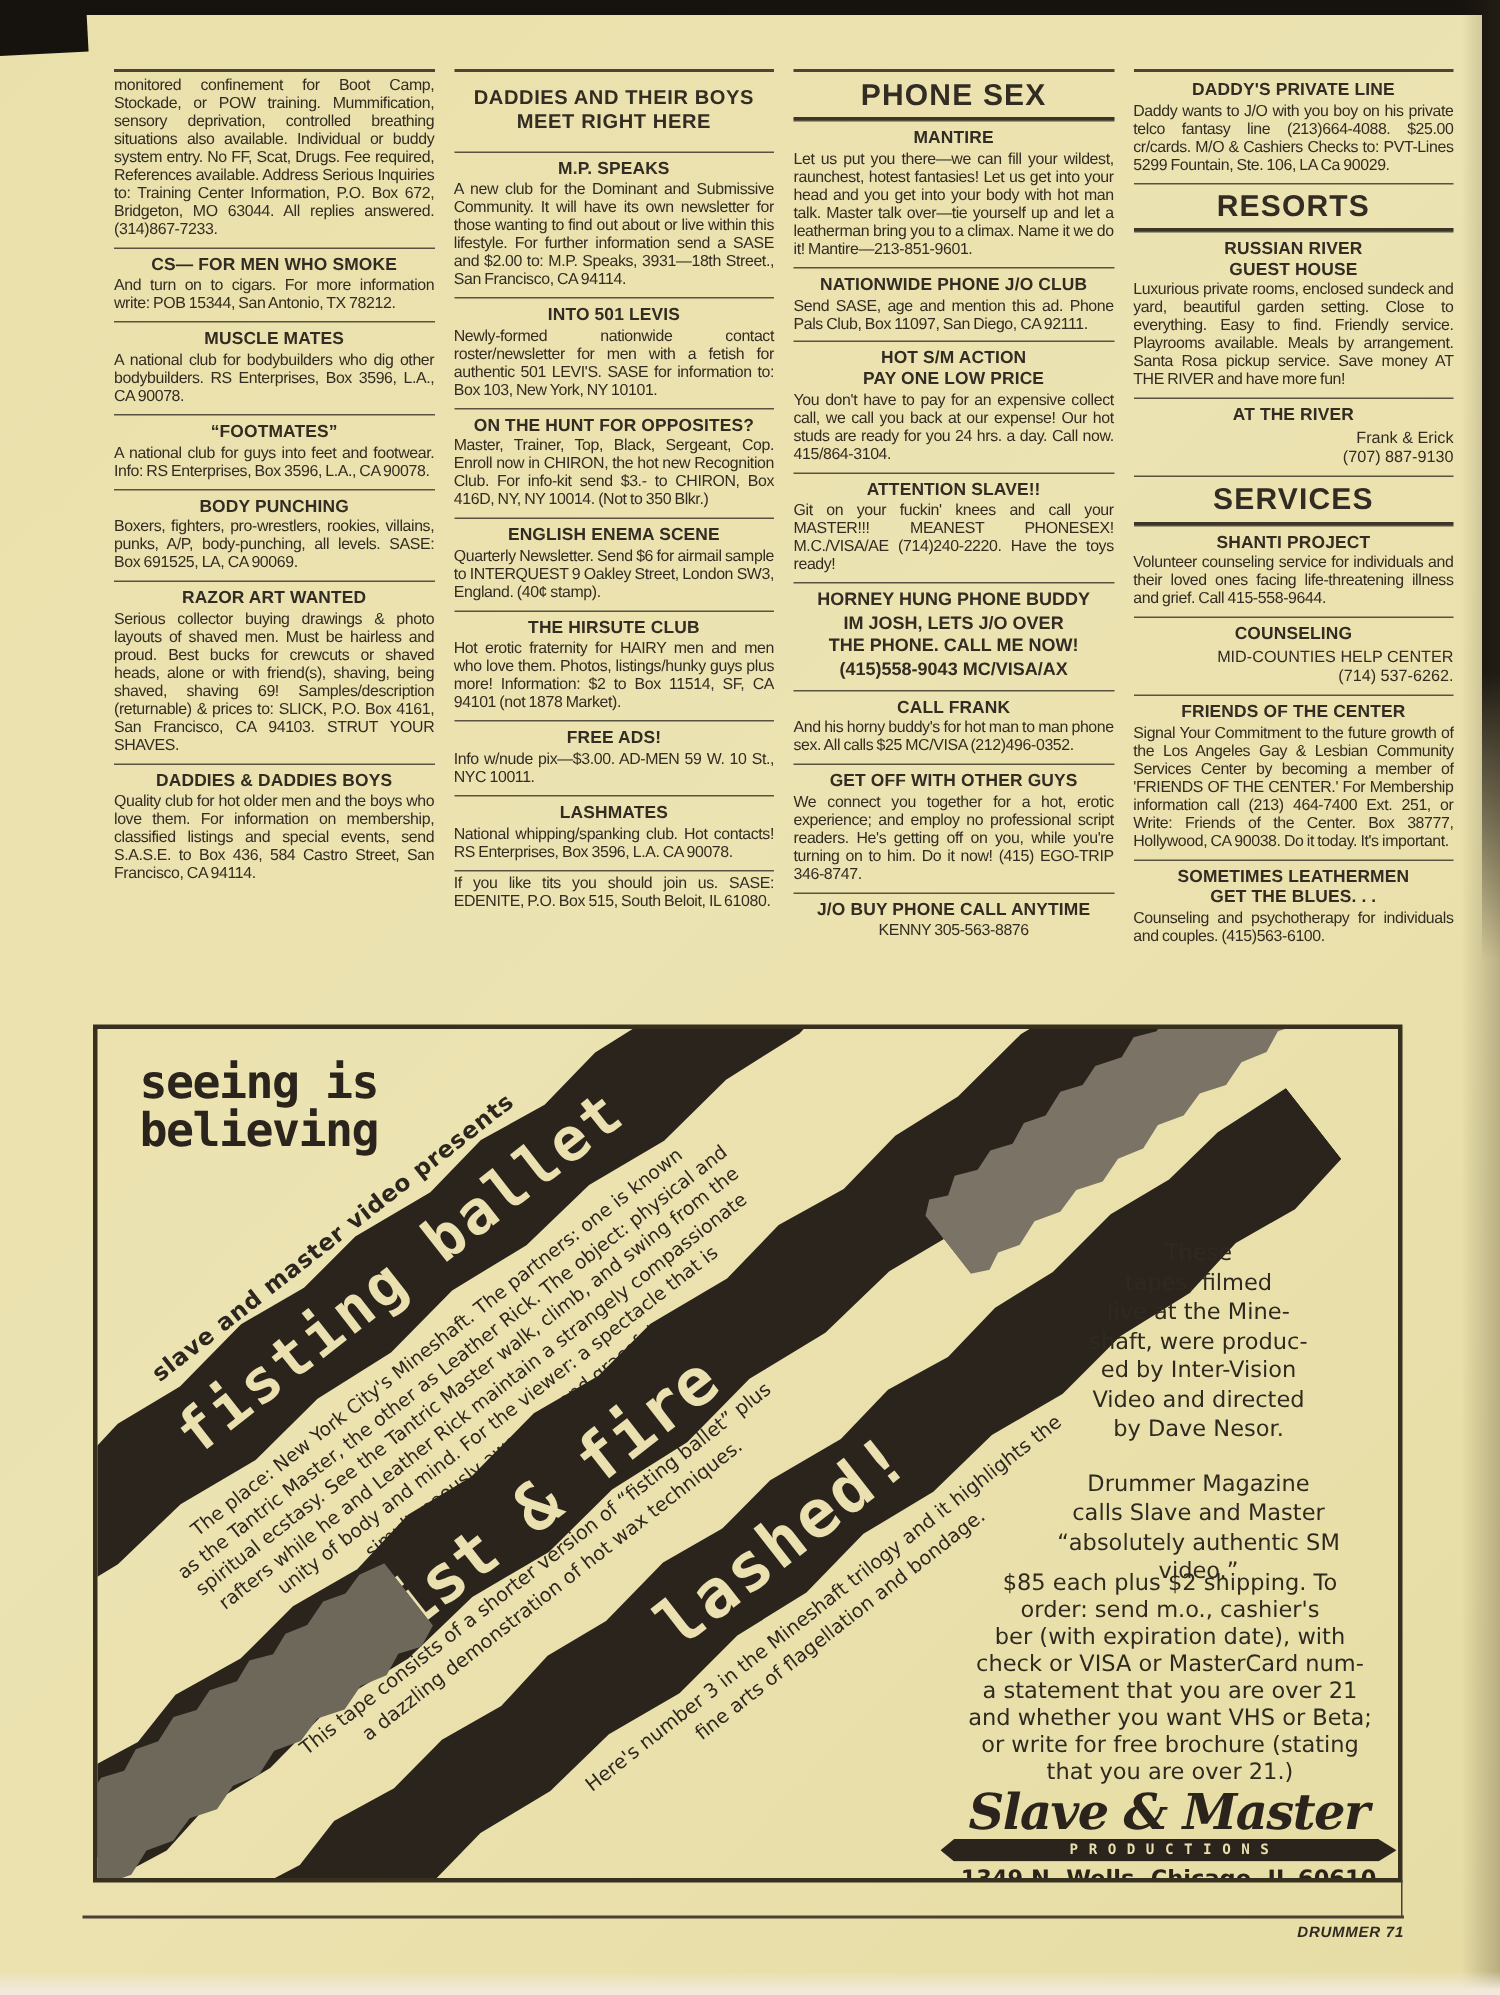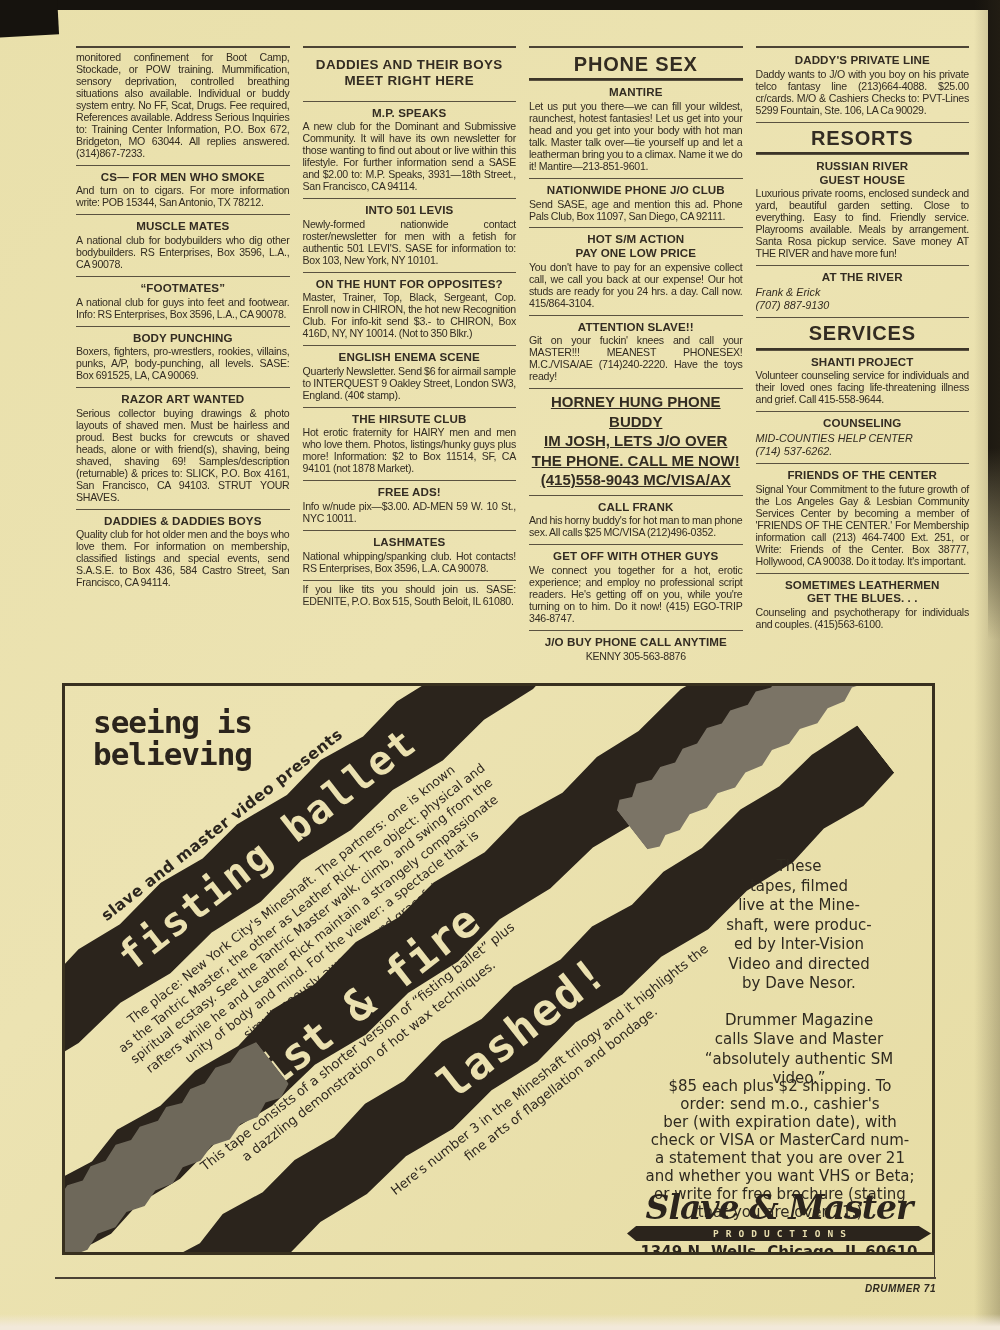--- a/index.html
+++ b/index.html
@@ -20,22 +20,22 @@
   #columns{position:absolute;left:76px;top:46px;width:893px;display:flex;gap:13px;}
   .column{flex:1 1 0;border-top:2px solid #4c4435;padding-top:1px;min-width:0;}
   .block{border-top:1px solid #5a5240;padding:3px 0 5px;}
   .block.first{border-top:none;}
   .ad-title{font-weight:bold;text-align:center;font-size:11.6px;line-height:1.18;margin:1px 0 2px;letter-spacing:.1px;}
   .ad-title-big{font-size:13.4px;letter-spacing:.4px;padding:4px 0 5px;}
   .section-head{font-size:20px;font-weight:bold;text-align:center;letter-spacing:.8px;line-height:1.12;padding:1px 0 3px;}
   .section-block{padding-bottom:0;border-bottom:2.5px solid #3c3528;margin-bottom:0;}
   .ad-body{font-size:10.6px;line-height:1.13;text-align:justify;letter-spacing:-.25px;word-spacing:-.5px;}
   .ad-body.left{text-align:center;}
-  .center-bold-line{font-weight:bold;text-align:center;font-size:15px;line-height:1.3;text-decoration:underline;}
-  .center-line{text-align:left;font-size:10.8px;line-height:1.22;font-style:italic;}
+  .center-bold-line{font-weight:bold;text-align:center;font-size:12px;line-height:1.3;}
+  .center-line{text-align:right;font-size:10.8px;line-height:1.22;}
 
   
   #promo{position:absolute;left:62px;top:683px;width:873px;height:572px;box-sizing:border-box;
          border:3px solid #38301f;overflow:hidden;}
   .band{position:absolute;background:#2b241c;
         clip-path:polygon(0 18%,3% 8%,7% 16%,11% 5%,16% 14%,21% 7%,26% 15%,31% 6%,36% 13%,42% 4%,47% 12%,52% 5%,58% 14%,63% 6%,68% 15%,73% 7%,78% 13%,84% 5%,89% 12%,94% 6%,100% 12%,100% 85%,95% 94%,90% 86%,85% 95%,79% 88%,73% 96%,67% 87%,61% 94%,55% 86%,49% 95%,43% 88%,37% 96%,31% 87%,25% 94%,19% 86%,13% 95%,8% 88%,4% 96%,0 88%);}
   .band-gray{background:#6e685a;}
   .band-gray2{background:#7b7466;}
   #band1{width:960px;height:84px;left:-300px;top:138px;transform:rotate(-38deg);
          display:flex;align-items:center;justify-content:center;}
@@ -52,21 +52,21 @@
   #headline{position:absolute;left:28px;top:20px;font-family:"DejaVu Sans Mono",monospace;
             font-weight:bold;font-size:31px;line-height:1.04;letter-spacing:-1px;color:#2b241c;}
   #presents{position:absolute;left:-8px;top:130px;width:330px;transform:rotate(-38deg);
             text-align:center;font-family:"DejaVu Sans",sans-serif;font-weight:bold;font-size:15.5px;
             letter-spacing:.5px;color:#2c261e;}
   .rot-caption{position:absolute;transform:rotate(-38deg);text-align:center;
                font-family:"DejaVu Sans",sans-serif;color:#2f2820;}
   #caption1{left:-28px;top:192px;width:560px;font-size:12.6px;line-height:1.32;}
   #caption2{left:68px;top:350px;width:460px;font-size:13px;line-height:1.35;}
   #caption3{left:240px;top:373px;width:500px;font-size:13px;line-height:1.35;}
-  .promo-right{position:absolute;text-align:center;font-family:"DejaVu Sans",sans-serif;color:#2f2a20;margin-top:31px;}
+  .promo-right{position:absolute;text-align:center;font-family:"DejaVu Sans",sans-serif;color:#2f2a20;}
   #promo-right1{left:598px;top:140px;width:272px;font-size:15px;line-height:1.3;}
   #promo-right1 .para2{margin-top:17px;}
   #promo-right2{left:560px;top:360px;width:310px;font-size:15px;line-height:1.2;}
   #logo{position:absolute;left:553px;top:505px;width:322px;text-align:center;}
   #logo-name{font-family:"DejaVu Serif",serif;font-style:italic;font-weight:bold;font-size:33px;
              line-height:1;letter-spacing:-1px;color:#2b241c;}
   #logo-banner{margin:2px auto 0;width:296px;background:#2b241c;color:#e9dfae;
                font-family:"DejaVu Sans Mono",monospace;font-weight:bold;font-size:9.5px;
                letter-spacing:7px;padding:2px 0 2px 8px;
                clip-path:polygon(0 50%,3% 0,96% 0,100% 50%,96% 100%,3% 100%);}

